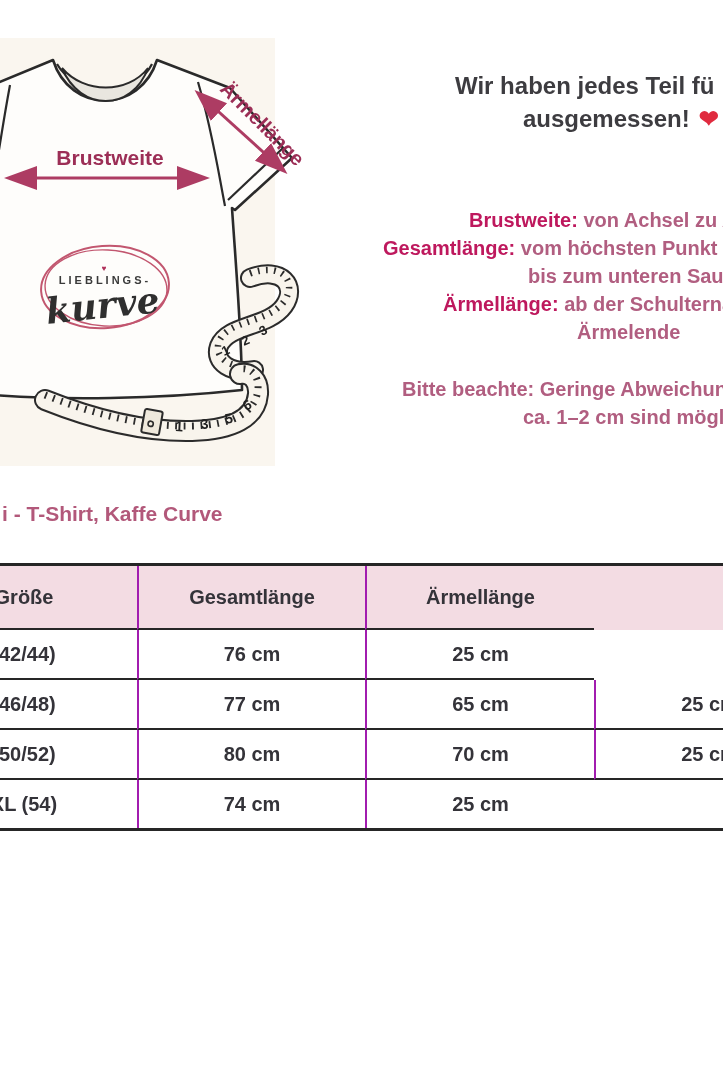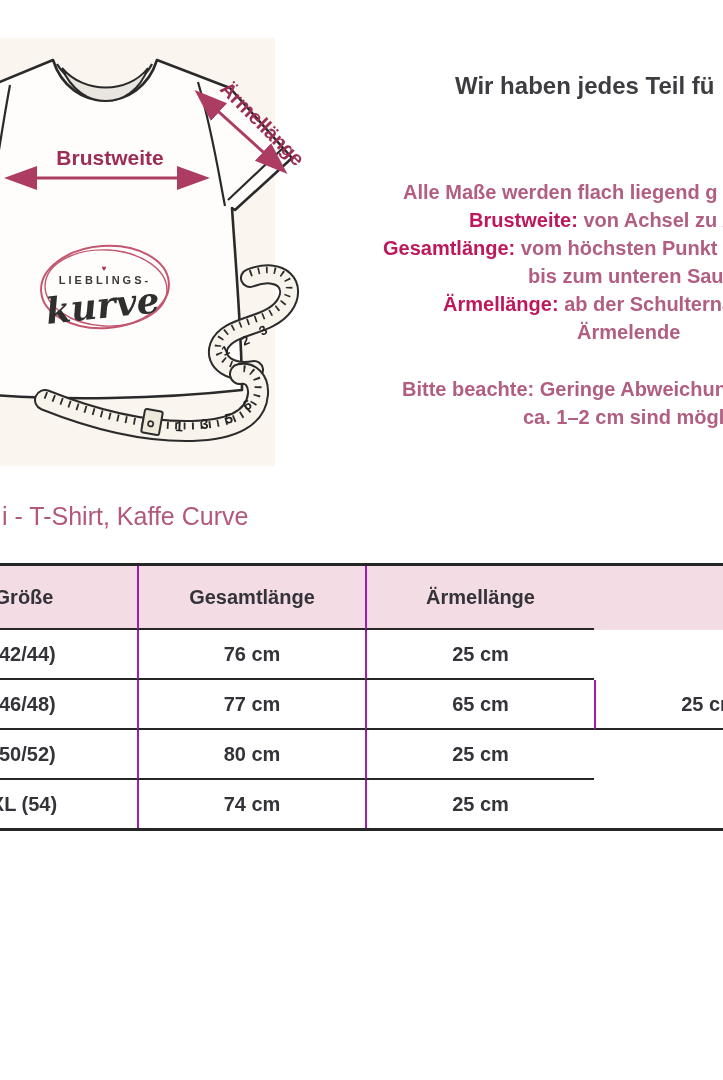--- a/index.html
+++ b/index.html
@@ -10,21 +10,21 @@
   
   .card{position:absolute;left:0;top:38px;width:275px;height:428px;background:#faf6ef;}
 
   
   .hdr{font-size:24px;font-weight:700;color:#3d3c40;}
   .heart{color:#e02b3f;font-size:24px;margin-left:9px;}
   .info{font-size:20px;font-weight:700;color:#b15e80;}
   .info .lbl{color:#be185d;}
   .note{font-size:20px;font-weight:700;color:#b15e80;}
 
-  .title{font-size:25px;font-weight:400;color:#b2587a;text-align:right;}
+  .title{font-size:21px;font-weight:700;color:#b2587a;text-align:right;}
 
   
   .size-table{position:absolute;left:-92px;top:563px;width:912px;
               border:3px solid #262626;background:#ffffff;}
   .trow{display:grid;grid-template-columns:226px 228px 229px 229px;}
   .trow.head{background:#f3dce3;}
   .tcell{display:flex;align-items:center;justify-content:center;
          font-size:20px;font-weight:700;color:#343339;border-left:2px solid #a21caf;}
   .tcell:first-child{border-left:none;}
   .trow.head .tcell{height:62px;border-bottom:2px solid #262626;}
@@ -98,22 +98,24 @@
           <text transform="translate(175,393) rotate(3)" font-size="14" font-weight="bold" fill="#222">1</text>
           <text transform="translate(201,391) rotate(-4)" font-size="14" font-weight="bold" fill="#222">3</text>
           <text transform="translate(226,386) rotate(-12)" font-size="14" font-weight="bold" fill="#222">5</text>
           <text transform="translate(246,373) rotate(-28)" font-size="14" font-weight="bold" fill="#222">6</text>
         </g>
       </g>
     </svg>
   </div>
 
   <div class="abs hdr" style="left:455px;top:72px;">Wir haben jedes Teil fü</div>
+  <div class="abs hdr" style="left:523px;top:105px;">
+    <span>ausgemessen!</span><span class="heart">❤</span>
+  </div>
 
-  <div class="abs info" style="left:403px;top:181px;">Alle Maße werden flach liegend g</div>
   <div class="abs info" style="left:469px;top:209px;">
     <span class="lbl">Brustweite:</span><span> von Achsel zu A</span>
   </div>
   <div class="abs info" style="left:383px;top:237px;">
     <span class="lbl">Gesamtlänge:</span><span> vom höchsten Punkt</span>
   </div>
   <div class="abs info" style="left:528px;top:265px;">bis zum unteren Saum</div>
   <div class="abs info" style="left:443px;top:293px;">
     <span class="lbl">Ärmellänge:</span><span> ab der Schulternah</span>
   </div>
@@ -137,20 +139,21 @@
     </div>
     <div class="trow body">
       <div class="tcell">(46/48)</div>
       <div class="tcell">77 cm</div>
       <div class="tcell">65 cm</div>
       <div class="tcell">25 cm</div>
     </div>
     <div class="trow body">
       <div class="tcell">(50/52)</div>
       <div class="tcell">80 cm</div>
+      <div class="tcell">70 cm</div>
       <div class="tcell">25 cm</div>
     </div>
     <div class="trow body">
       <div class="tcell">XL (54)</div>
       <div class="tcell">74 cm</div>
       <div class="tcell">25 cm</div>
     </div>
   </div>
 
 </div>

